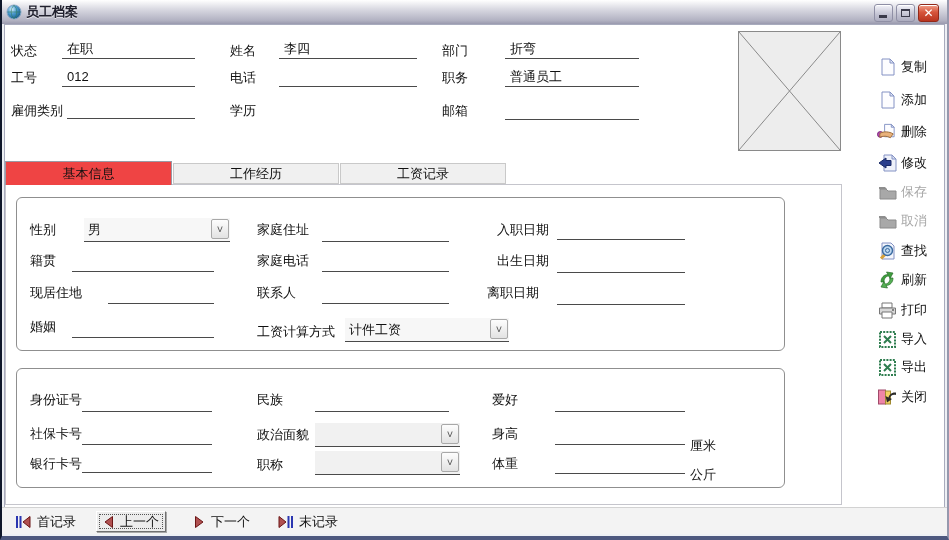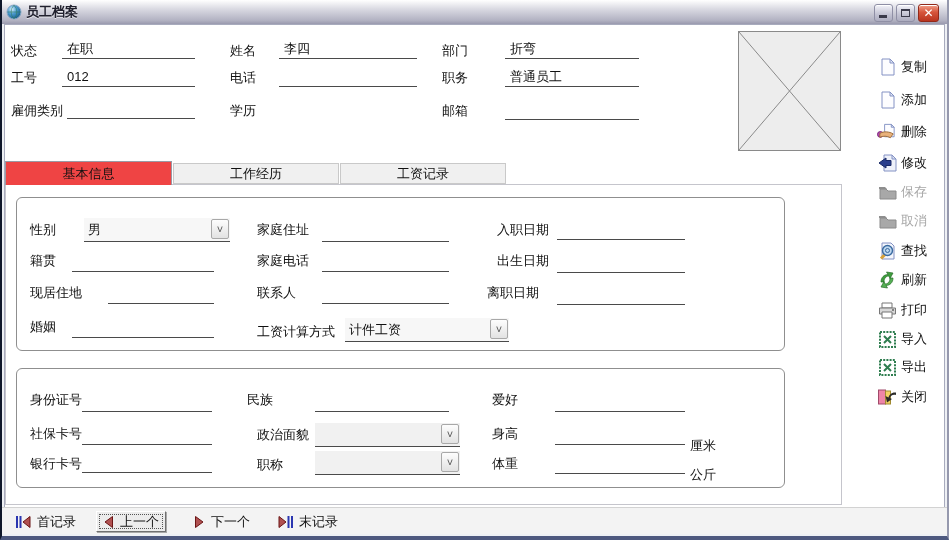--- a/index.html
+++ b/index.html
@@ -264,21 +264,21 @@
 
   <div class="gbox" style="left:14px;top:368px;width:769px;height:120px"></div>
 
   <span class="lbl" style="left:28px;top:391px;z-index:2">身份证号</span>
   <div class="uline" style="left:80px;top:392px;width:130px;z-index:2"></div>
   <span class="lbl" style="left:28px;top:425px;z-index:2">社保卡号</span>
   <div class="uline" style="left:80px;top:425px;width:130px;z-index:2"></div>
   <span class="lbl" style="left:28px;top:455px;z-index:2">银行卡号</span>
   <div class="uline" style="left:80px;top:453px;width:130px;z-index:2"></div>
 
-  <span class="lbl" style="left:245px;top:391px;z-index:2">民族</span>
+  <span class="lbl" style="left:255px;top:391px;z-index:2">民族</span>
   <div class="uline" style="left:313px;top:392px;width:134px;z-index:2"></div>
   <span class="lbl" style="left:255px;top:426px;z-index:2">政治面貌</span>
   <div class="combo" style="left:313px;top:423px;width:145px;background:#f1f1f1;z-index:2">
     <span class="combo-val"></span>
     <span class="combo-btn">˅</span>
   </div>
   <span class="lbl" style="left:255px;top:456px;z-index:2">职称</span>
   <div class="combo" style="left:313px;top:451px;width:145px;background:#f1f1f1;z-index:2">
     <span class="combo-val"></span>
     <span class="combo-btn">˅</span>

